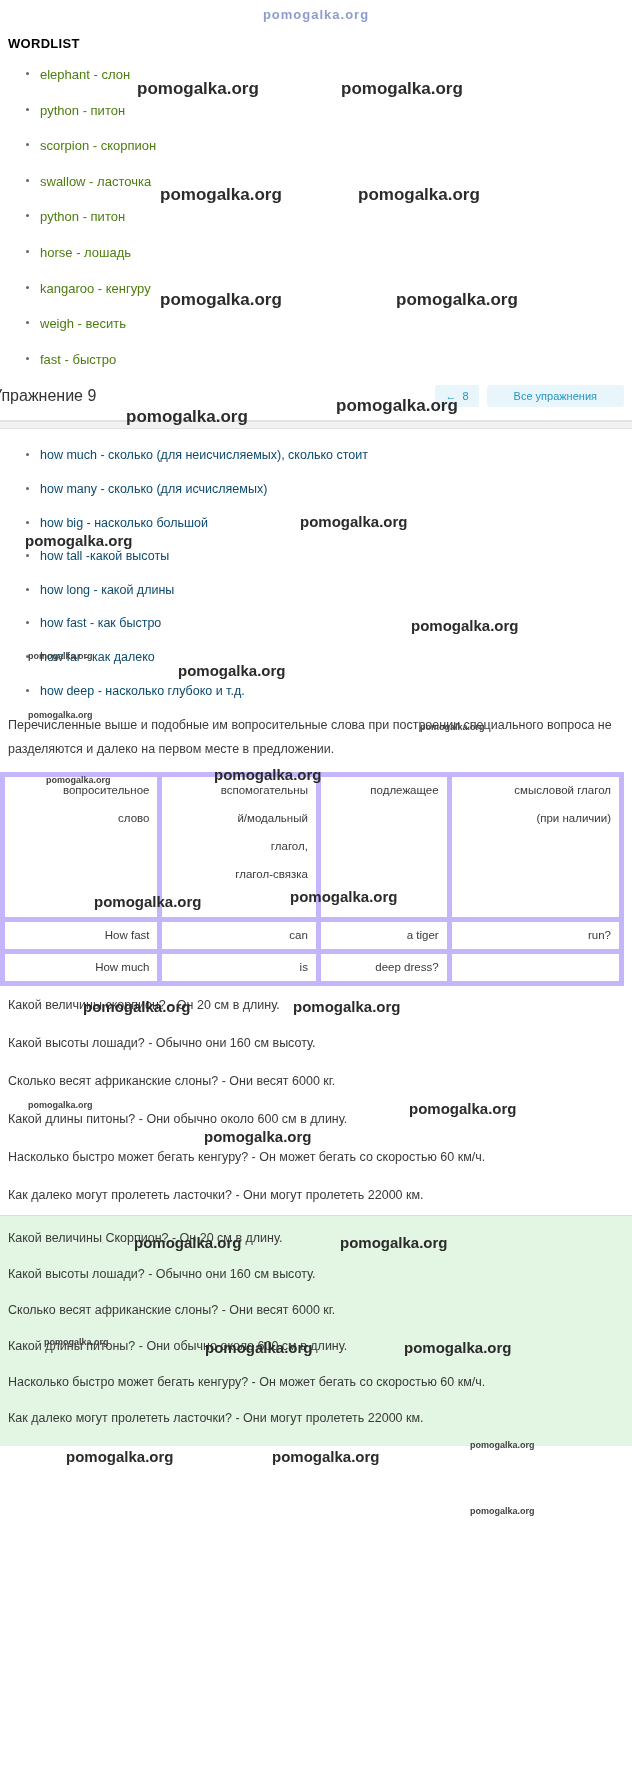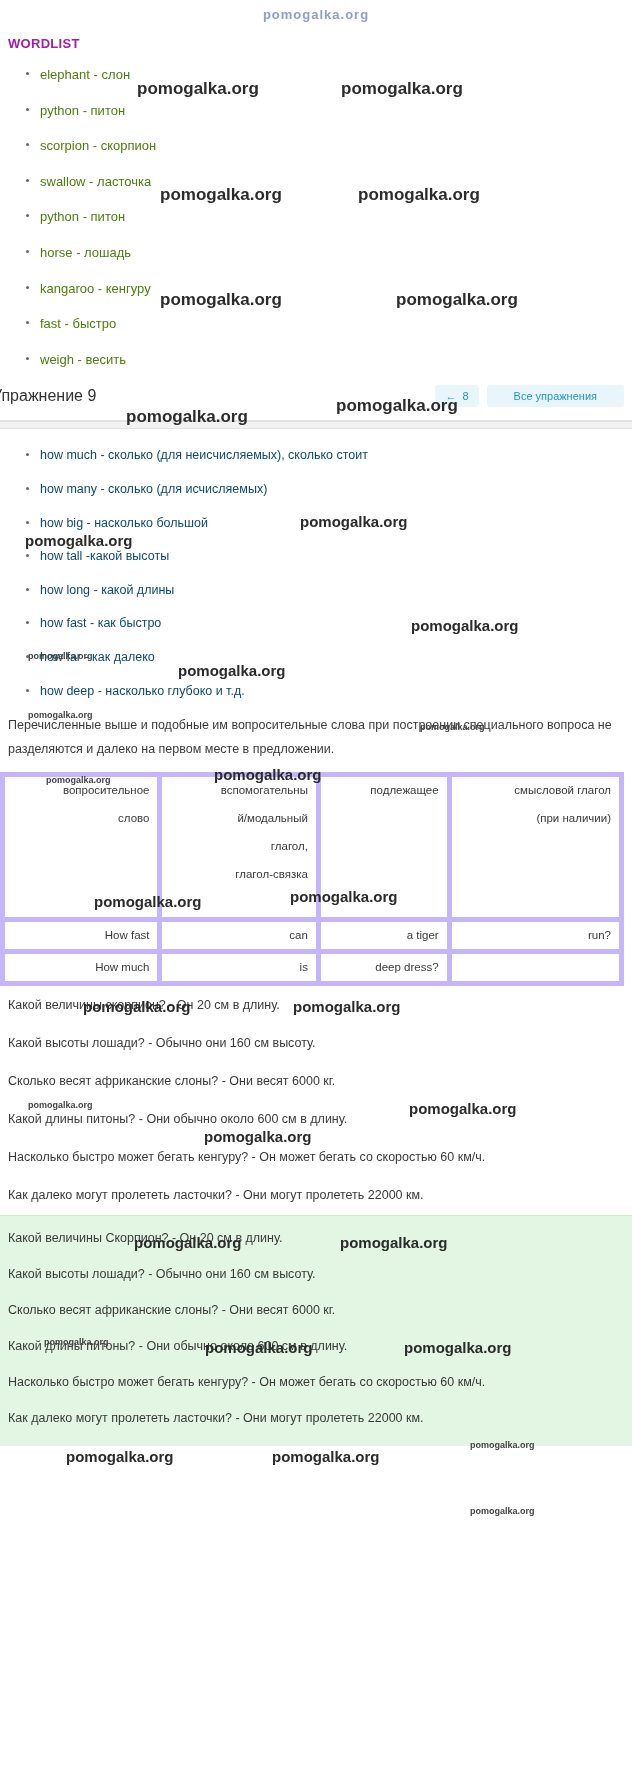--- a/index.html
+++ b/index.html
@@ -38,21 +38,21 @@
     z-index: 5;
   }
   .wm.big  { font-size: 17px; }
   .wm.mid  { font-size: 15px; }
   .wm.small{ font-size: 9px;  font-weight: bold; color:#444; }
 
   
   .section-title {
     font-size: 13px;
     font-weight: bold;
-    color: #a21caf;
+    color: #000000;
     padding: 12px 8px 6px 8px;
     letter-spacing: .3px;
   }
   ul.bullets {
     margin: 0;
     padding: 0 0 0 40px;
     list-style: none;
   }
   ul.bullets li {
     position: relative;
@@ -194,22 +194,22 @@
 <div class="section-title">WORDLIST</div>
 
 <ul class="bullets">
   <li>elephant - слон</li>
   <li>python - питон</li>
   <li>scorpion - скорпион</li>
   <li>swallow - ласточка</li>
   <li>python - питон</li>
   <li>horse - лошадь</li>
   <li>kangaroo - кенгуру</li>
+  <li>weigh - весить</li>
   <li>fast - быстро</li>
-  <li>weigh - весить</li>
 </ul>
 
 <div class="ex-bar">
   <div class="ex-title">Упражнение 9</div>
   <div class="ex-nav">
     <button class="btn-prev">
       <span>←</span>
       <span>8</span>
     </button>
     <button class="btn-all">Все упражнения</button>

